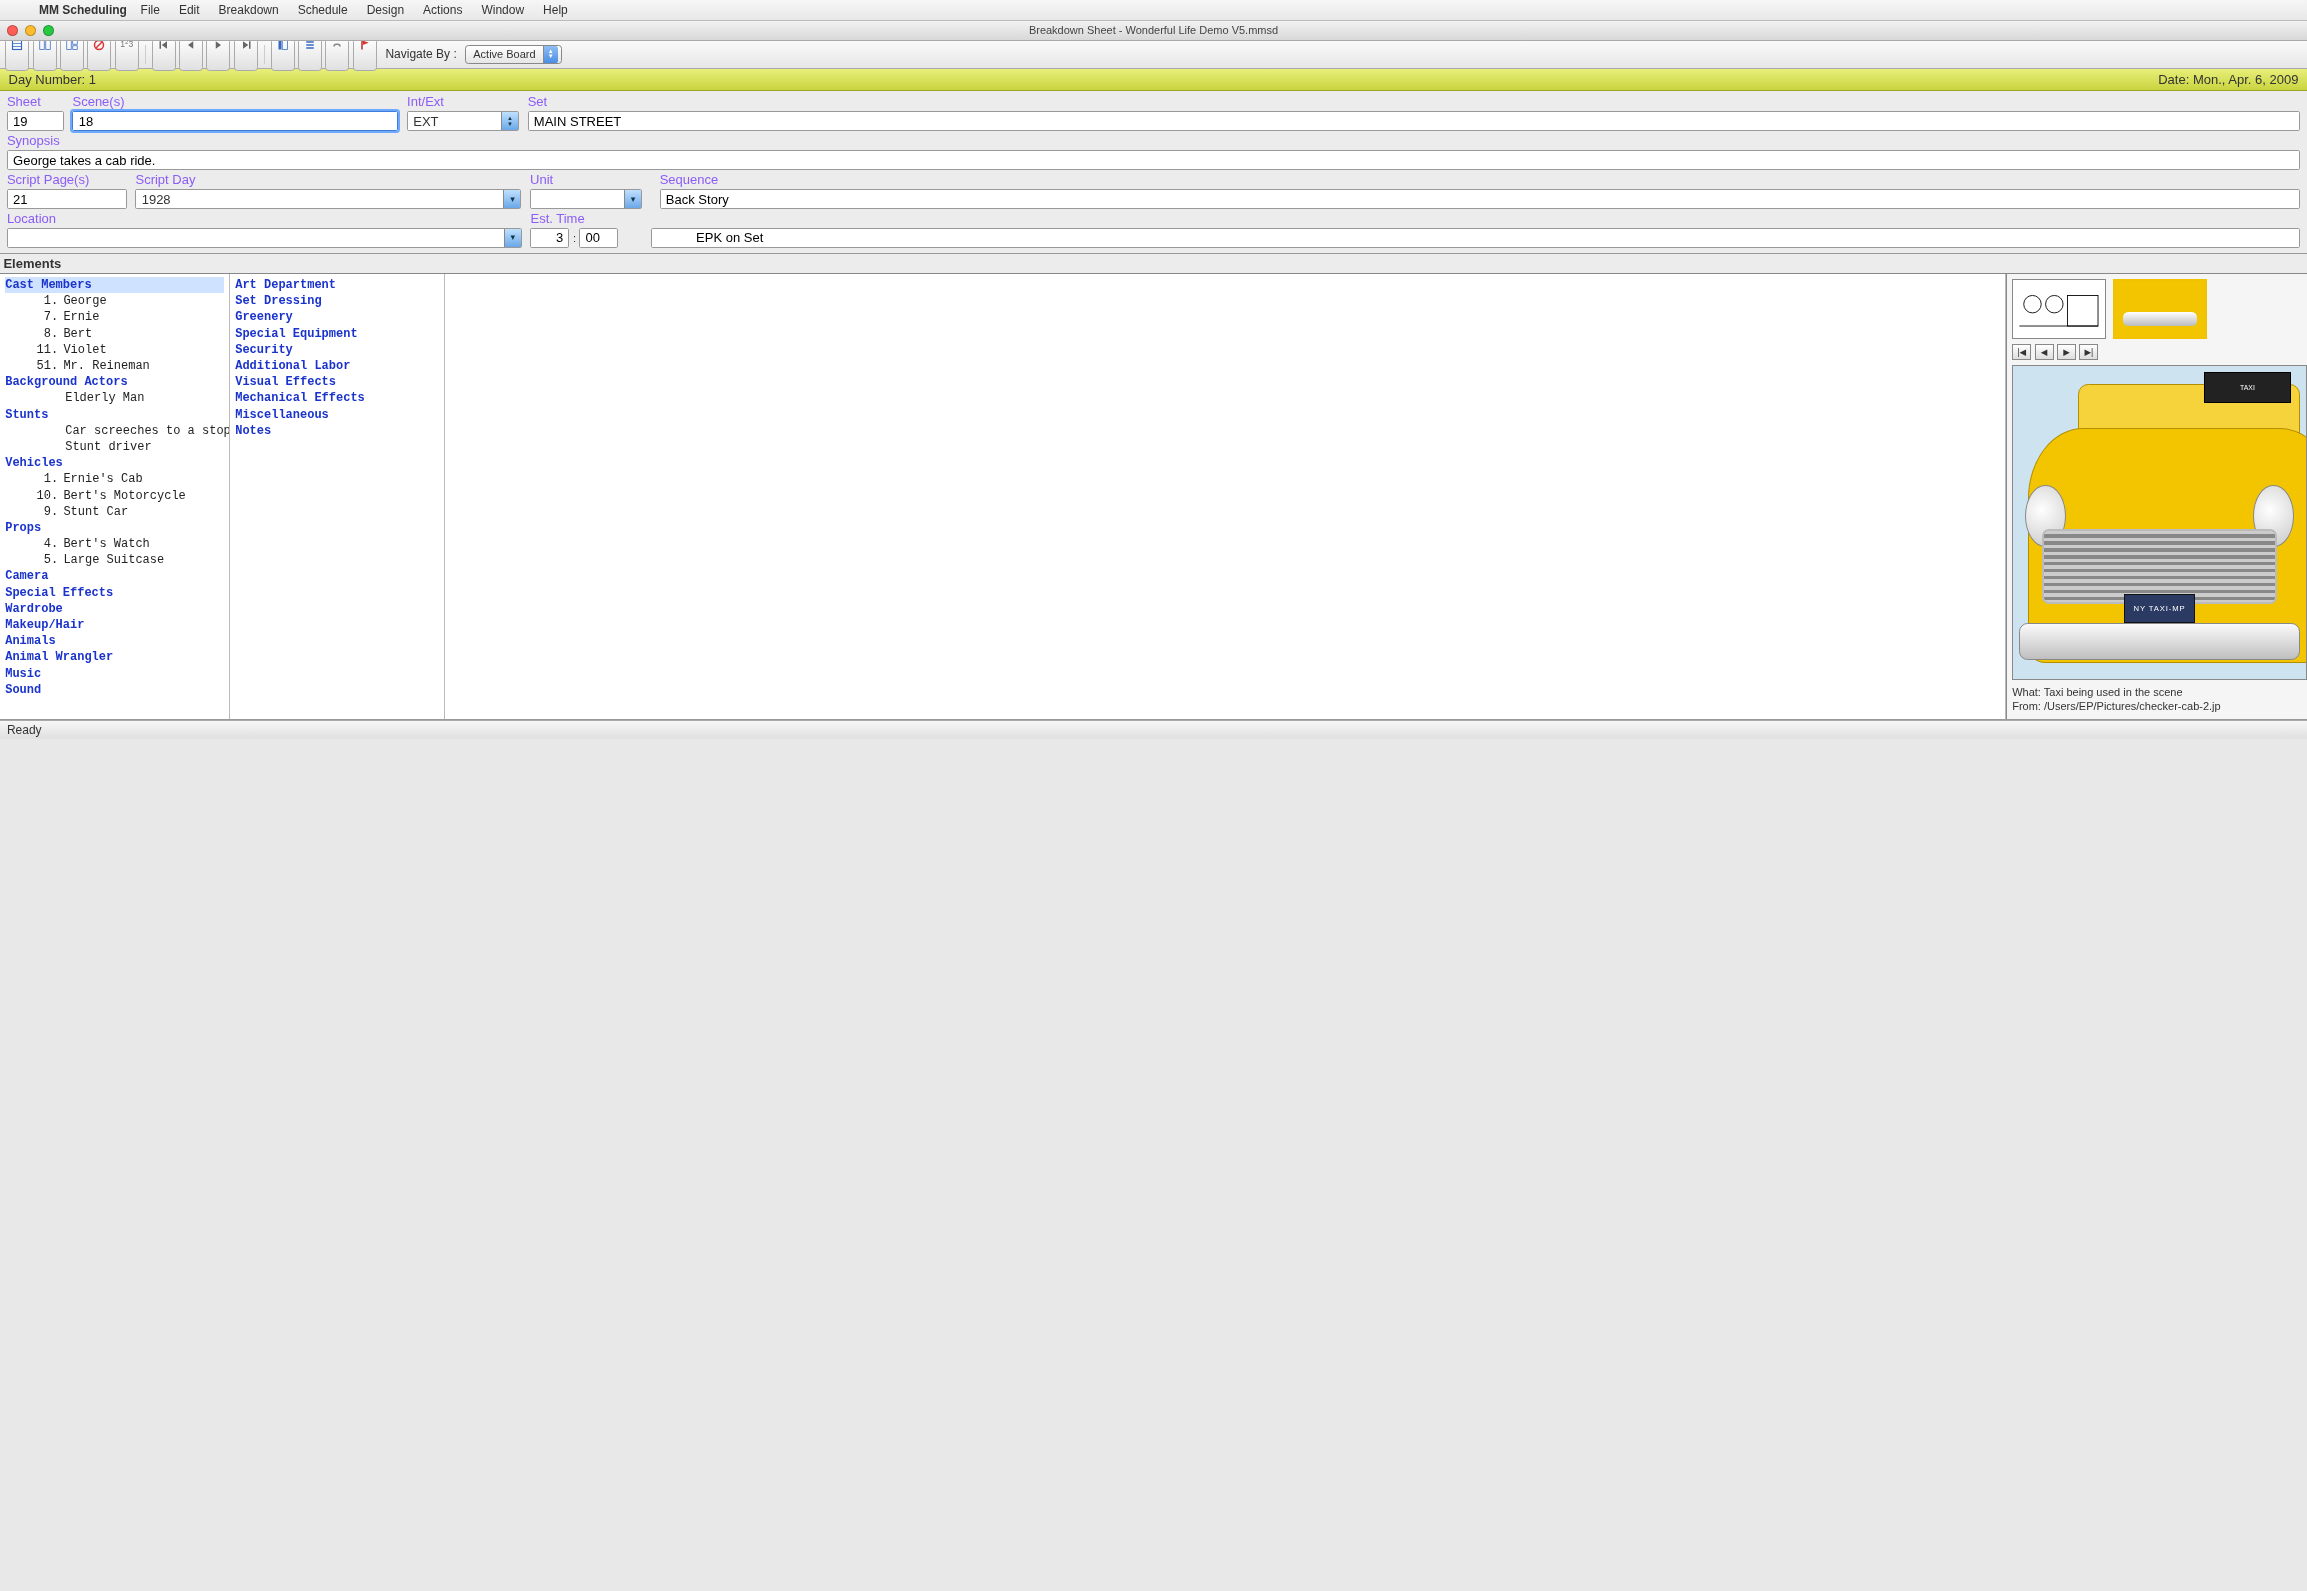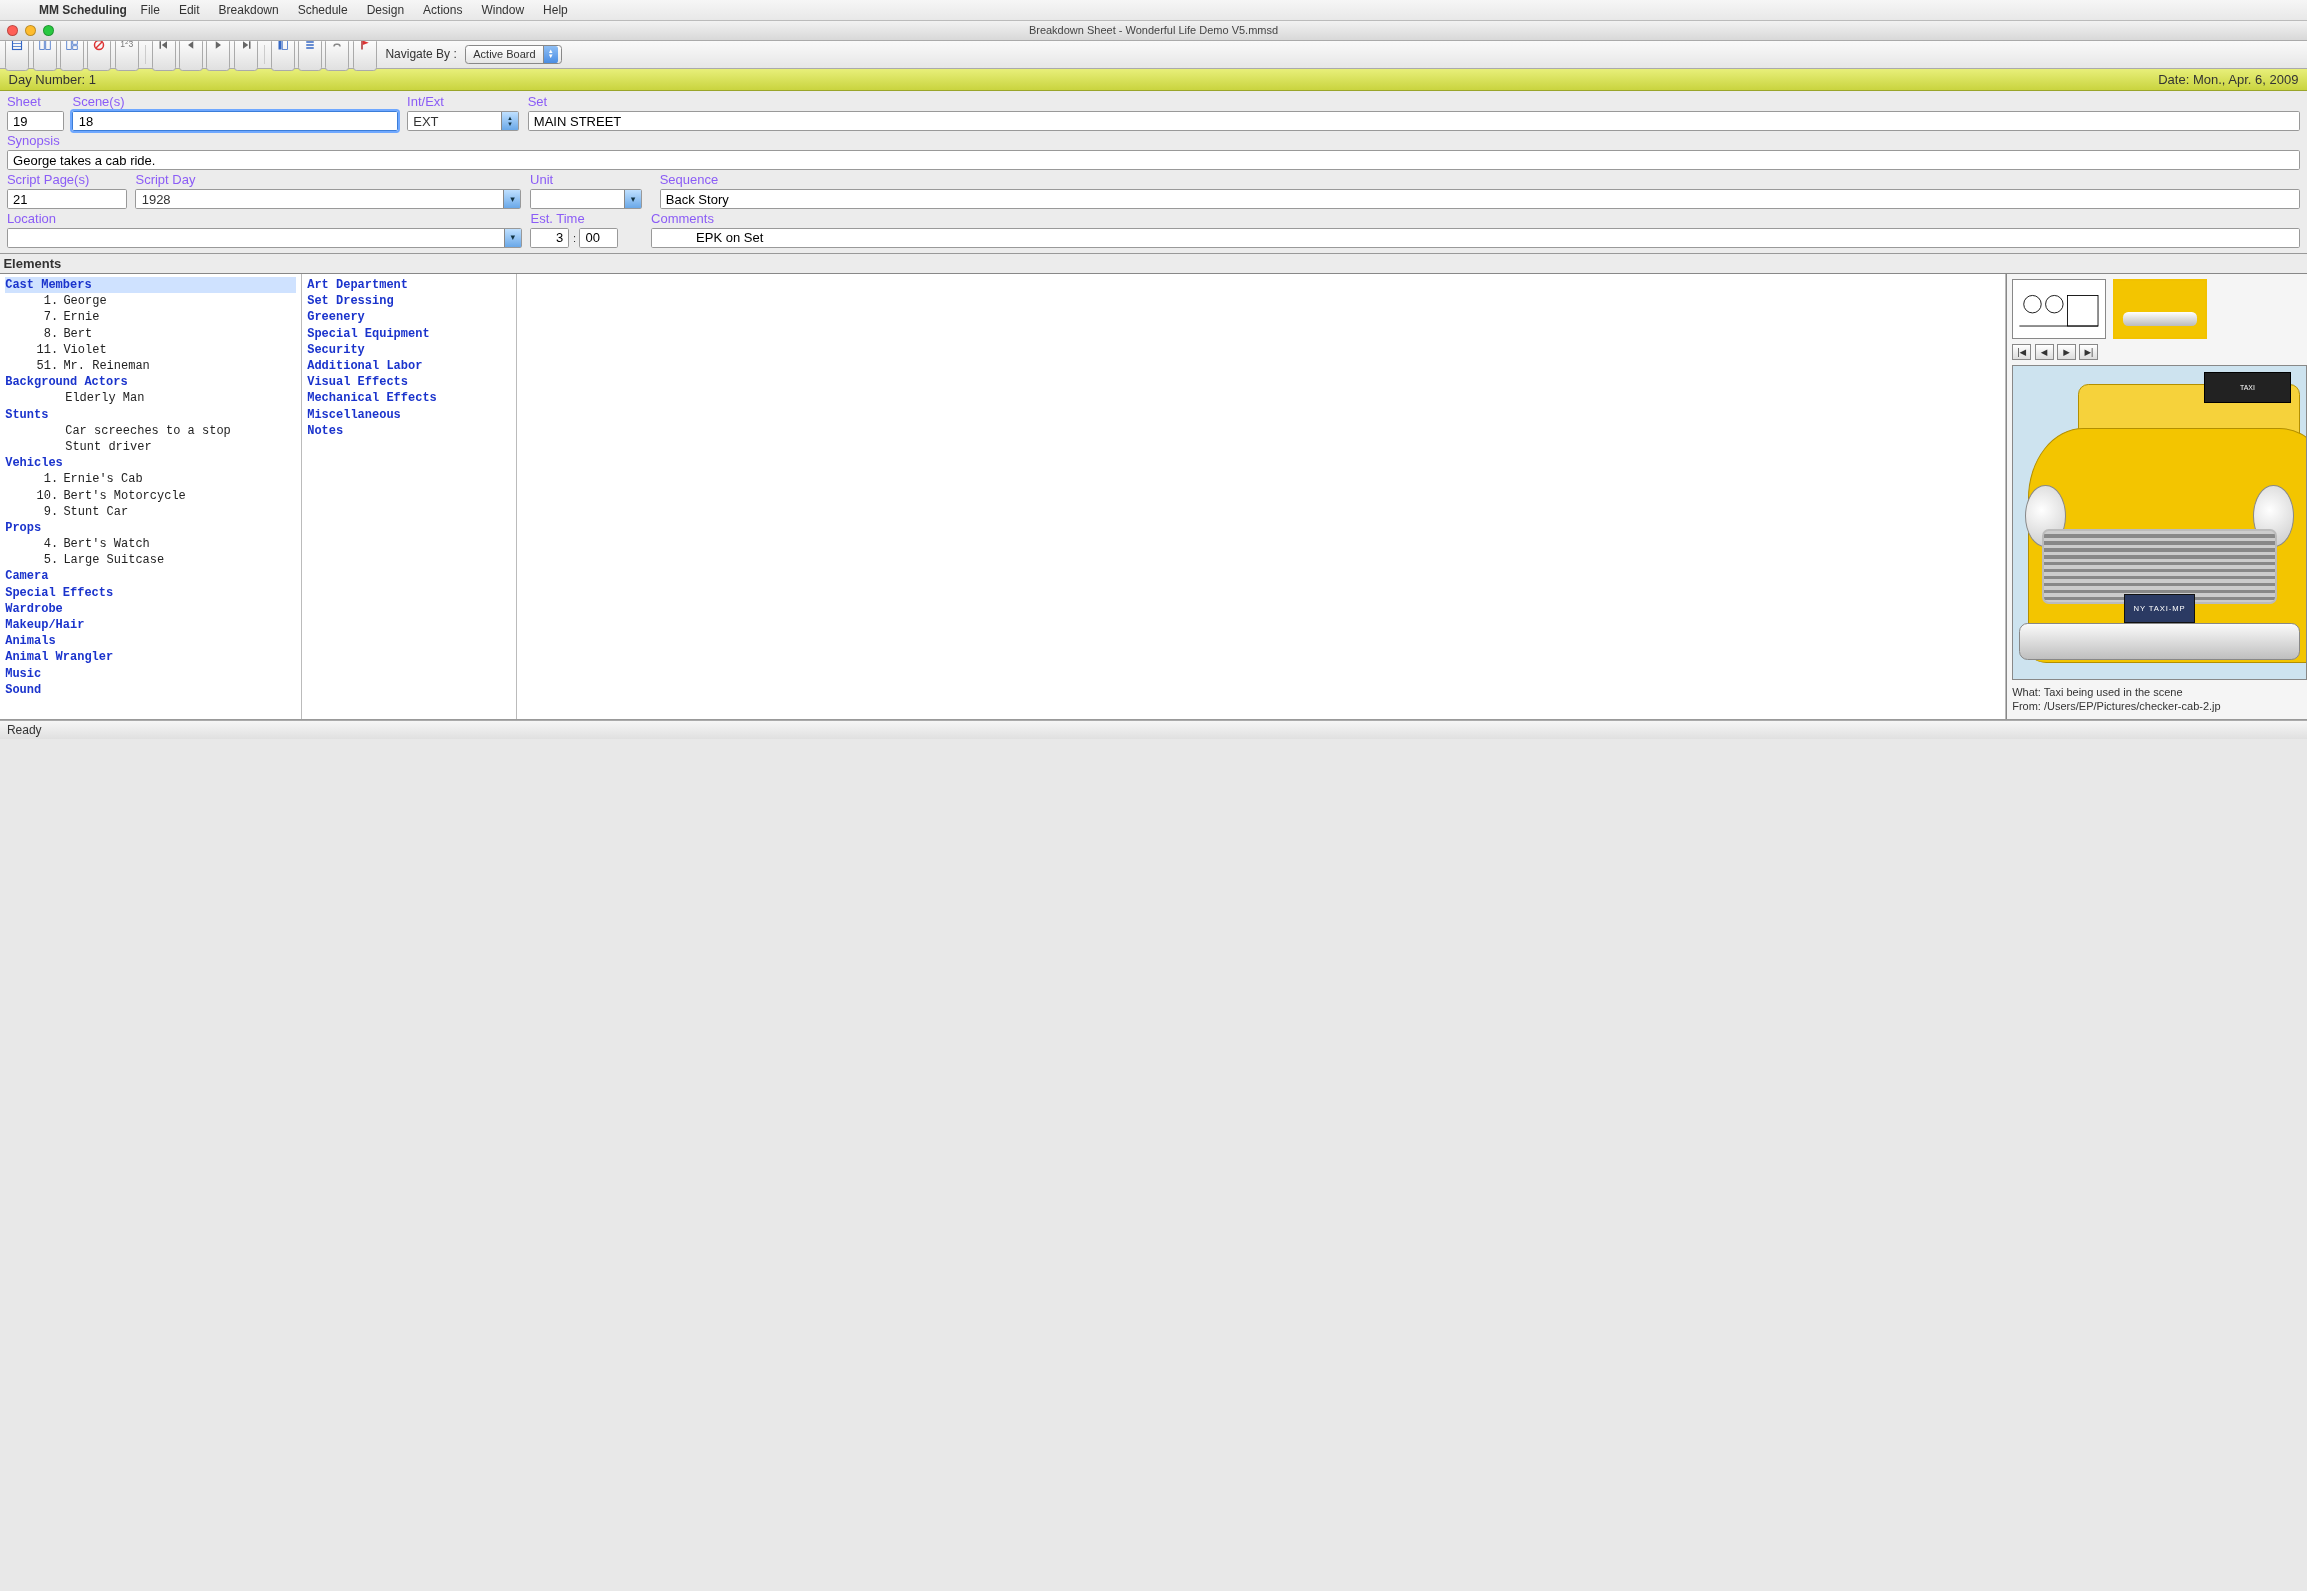--- a/index.html
+++ b/index.html
@@ -139,21 +139,21 @@
     border-bottom:0.9px solid #999;
   }
   .elem-col {
     border-right:0.9px solid #bbb;
     overflow:auto;
     padding:3.4px 5.2px;
     font-family: "Courier New", monospace;
     font-size:12px;
     line-height:1.35;
   }
-  .elem-col.c1 { width: 302px; }
+  .elem-col.c1 { width: 230px; }
   .elem-col.c2 { width: 215px; }
   .elem-col.c3 { flex:1; }
   .cat-h {
     color:#1a33cc; font-weight:700; cursor:default;
   }
   .cat-h.sel {
     background:#cfe2ff;
     display:block;
   }
   .item-line {
@@ -419,21 +419,20 @@
     </div>
     <div class="field" style="width:112px;">
       <span class="field-label">Est. Time</span>
       <div style="display:flex; align-items:center; gap:3.4px;">
         <input class="textbox" style="width: 39px; text-align: right;" value="3">
         <span>:</span>
         <input class="textbox" style="width: 39px;" value="00">
       </div>
     </div>
     <div class="field" style="flex:1;">
-      <span class="field-label">Comments</span>
       <input class="textbox" style="width: 100%; padding-left: 44px;" value="EPK on Set">
     </div>
   </div>
 </div>
 
 <div class="elements-header">Elements</div>
 
 <div class="elements-body">
   <div class="elem-col c1" id="col1">
       <div class="cat-h sel">Cast Members</div>

